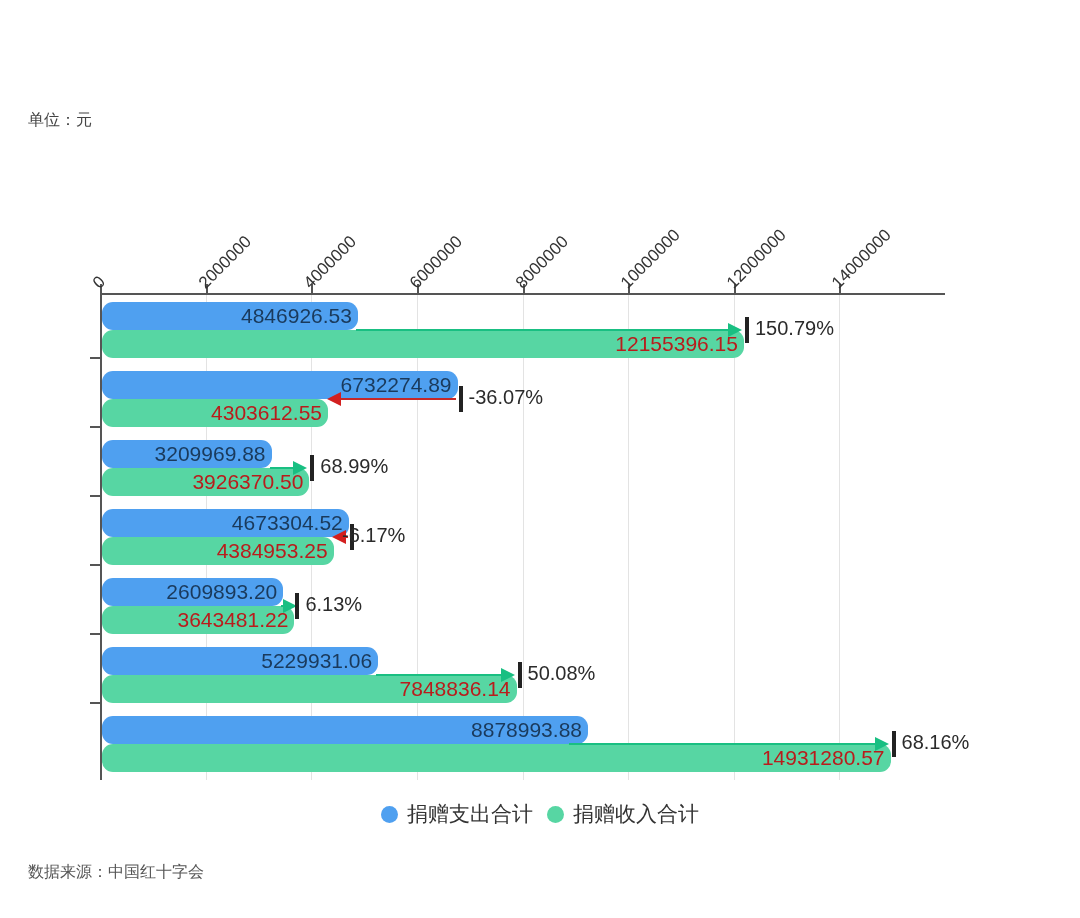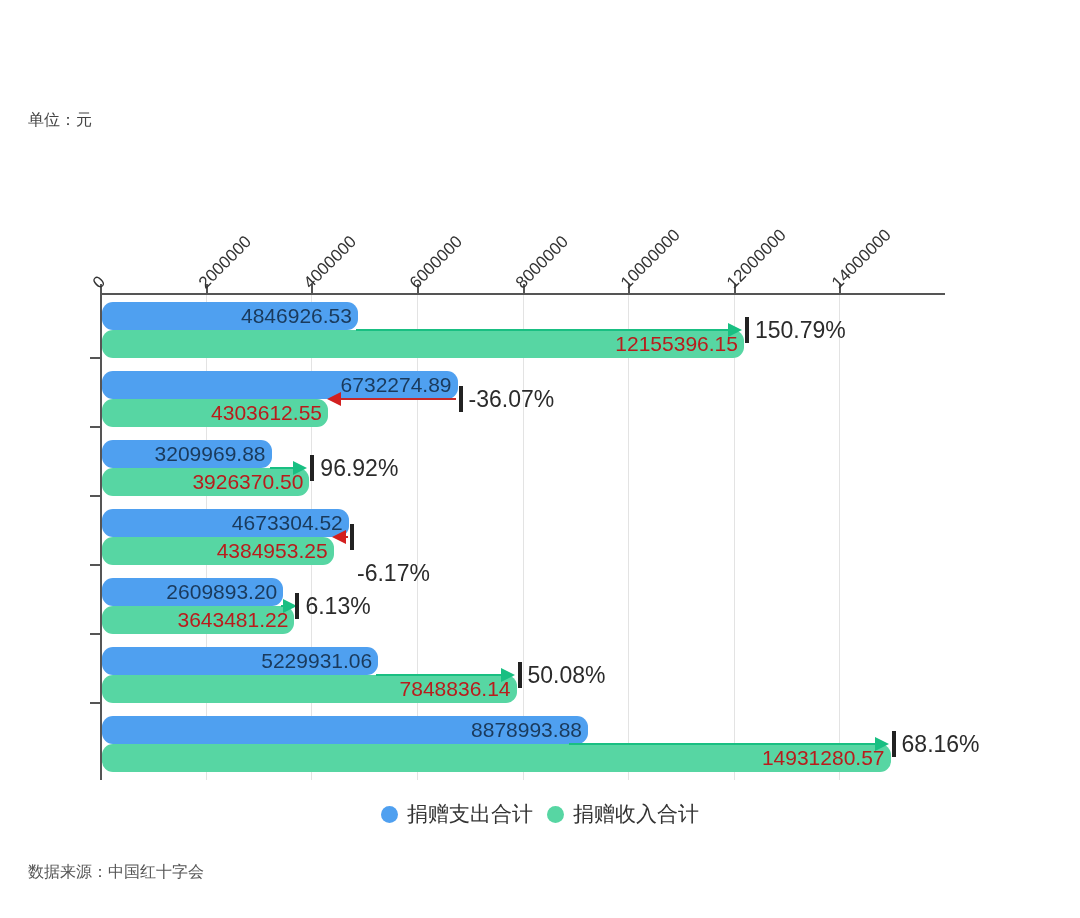--- a/index.html
+++ b/index.html
@@ -80,21 +80,21 @@
   }
   .delta-head.right { border-left: 14px solid #19bf82; }
   .delta-head.left  { border-right: 14px solid #d32020; }
   .delta-line.up   { background: #19bf82; }
   .delta-line.down { background: #c62828; }
   .delta-tick {
     position: absolute; width: 4px; height: 26px; background: #222;
   }
   .delta-pct {
     position: absolute;
-    font-size: 23px; color: #2b2b2b; white-space: nowrap;
+    font-size: 20px; color: #2b2b2b; white-space: nowrap;
   }
 
   
   #legend {
     position: absolute; left: 0; top: 800px; width: 1080px;
     display: flex; justify-content: center; align-items: center; gap: 14px;
   }
   .legend-item { display: flex; align-items: center; gap: 9px; }
   .legend-dot { width: 17px; height: 17px; border-radius: 50%; }
   .legend-text { font-size: 21px; color: #333; white-space: nowrap; }
@@ -172,34 +172,34 @@
           <span class="bar-label">3209969.88</span>
         </div>
         <div class="bar income" style="top: 175px; width: 207.361px;">
           <span class="bar-label">3926370.50</span>
         </div>
         <div class="delta-arrow" style="left: 169.527px; width: 37.8349px; top: 167px;">
           <div class="delta-line up" style="left: 0px; width: 24.8349px;"></div>
           <div class="delta-head right" style="left: 23.8349px;"></div>
         </div>
         <div class="delta-tick" style="left: 210.361px; top: 162px;"></div>
-        <div class="delta-pct" style="left: 220.361px; top: 162px;">96.92%</div>
+        <div class="delta-pct" style="left: 220.361px; top: 162px;">68.99%</div>
         <div class="ytick" style="top: 202px;"></div>
         <div class="bar expense" style="top: 216px; width: 246.809px;">
           <span class="bar-label">4673304.52</span>
         </div>
         <div class="bar income" style="top: 244px; width: 231.58px;">
           <span class="bar-label">4384953.25</span>
         </div>
         <div class="delta-arrow" style="left: 231.58px; width: 16px; top: 236px;">
           <div class="delta-line down" style="left: 13px; width: 3px;"></div>
           <div class="delta-head left" style="left: 0px;"></div>
         </div>
         <div class="delta-tick" style="left: 249.809px; top: 231px;"></div>
-        <div class="delta-pct" style="left: 257px; top: 231px; margin-top: 36px;">-6.17%</div>
+        <div class="delta-pct" style="left: 242px; top: 231px;">-6.17%</div>
         <div class="ytick" style="top: 271px;"></div>
         <div class="bar expense" style="top: 285px; width: 181.301px;">
           <span class="bar-label">2609893.20</span>
         </div>
         <div class="bar income" style="top: 313px; width: 192.421px;">
           <span class="bar-label">3643481.22</span>
         </div>
         <div class="delta-arrow" style="left: 181.301px; width: 16px; top: 305px;">
           <div class="delta-line up" style="left: 0px; width: 3px;"></div>
           <div class="delta-head right" style="left: 2px;"></div>

